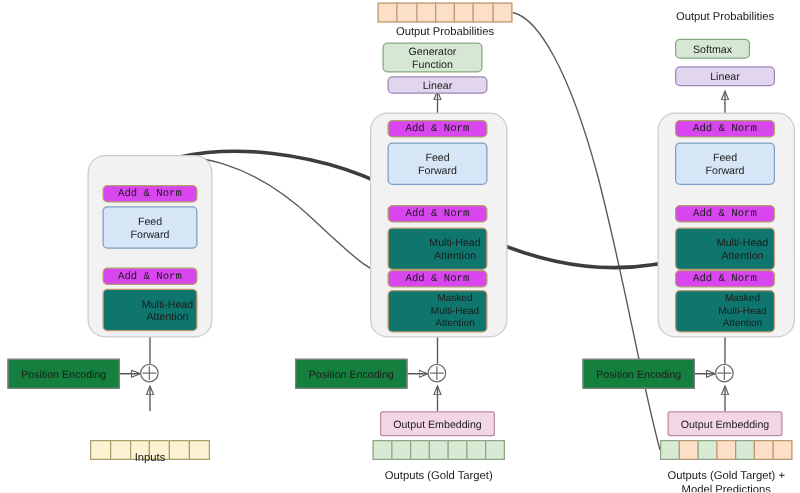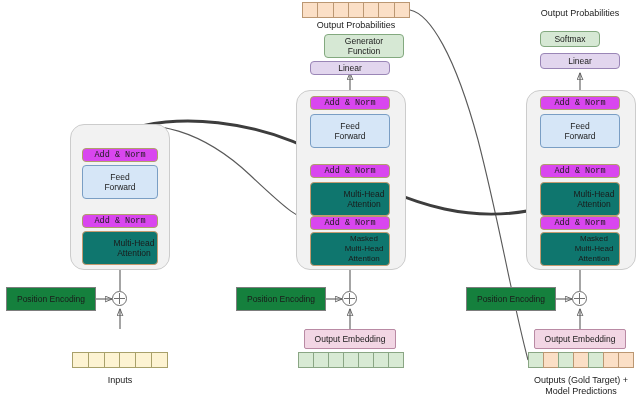--- a/index.html
+++ b/index.html
@@ -180,35 +180,35 @@
 
   <div class="strip" style="left:72px; top:352px; width:96px; height:16px;">
     <div class="cell yellow"></div>
     <div class="cell yellow"></div>
     <div class="cell yellow"></div>
     <div class="cell yellow"></div>
     <div class="cell yellow"></div>
     <div class="cell yellow"></div>
   </div>
 
-  <div class="caption" style="left:70px; top:375px; width:100px;">Inputs</div>
+  <div class="caption" style="left:70px; top:361px; width:100px;">Inputs</div>
 
   <div class="strip" style="left:302px; top:2px; width:108px; height:16px;">
     <div class="cell peach"></div>
     <div class="cell peach"></div>
     <div class="cell peach"></div>
     <div class="cell peach"></div>
     <div class="cell peach"></div>
     <div class="cell peach"></div>
     <div class="cell peach"></div>
   </div>
 
   <div class="caption" style="left:290px; top:20px; width:132px;">Output Probabilities</div>
 
-  <div class="blk gen" style="left:324px; top:34px; width:80px; height:24px; white-space:pre-line;">Generator
+  <div class="blk gen" style="left:306px; top:34px; width:80px; height:24px; white-space:pre-line;">Generator
 Function</div>
 
   <div class="blk linear" style="left:310px; top:61px; width:80px; height:14px;">Linear</div>
 
   <div class="stackbox" style="left:296px; top:90px; width:110px; height:180px;"></div>
 
   <div class="blk addnorm" style="left:310px; top:96px; width:80px; height:14px;">Add &amp; Norm</div>
 
   <div class="blk ffwd" style="left:310px; top:114px; width:80px; height:34px; white-space:pre-line;">Feed
 Forward</div>
@@ -233,20 +233,21 @@
   <div class="strip" style="left:298px; top:352px; width:106px; height:16px;">
     <div class="cell green"></div>
     <div class="cell green"></div>
     <div class="cell green"></div>
     <div class="cell green"></div>
     <div class="cell green"></div>
     <div class="cell green"></div>
     <div class="cell green"></div>
   </div>
 
+  <div class="caption" style="left:281px; top:375px; width:140px;">Outputs (Gold Target)</div>
 
   <div class="caption" style="left:514px; top:8px; width:132px;">Output Probabilities</div>
 
   <div class="blk gen" style="left:540px; top:31px; width:60px; height:16px;">Softmax</div>
 
   <div class="blk linear" style="left:540px; top:53px; width:80px; height:16px;">Linear</div>
 
   <div class="stackbox" style="left:526px; top:90px; width:110px; height:180px;"></div>
 
   <div class="blk addnorm" style="left:540px; top:96px; width:80px; height:14px;">Add &amp; Norm</div>

